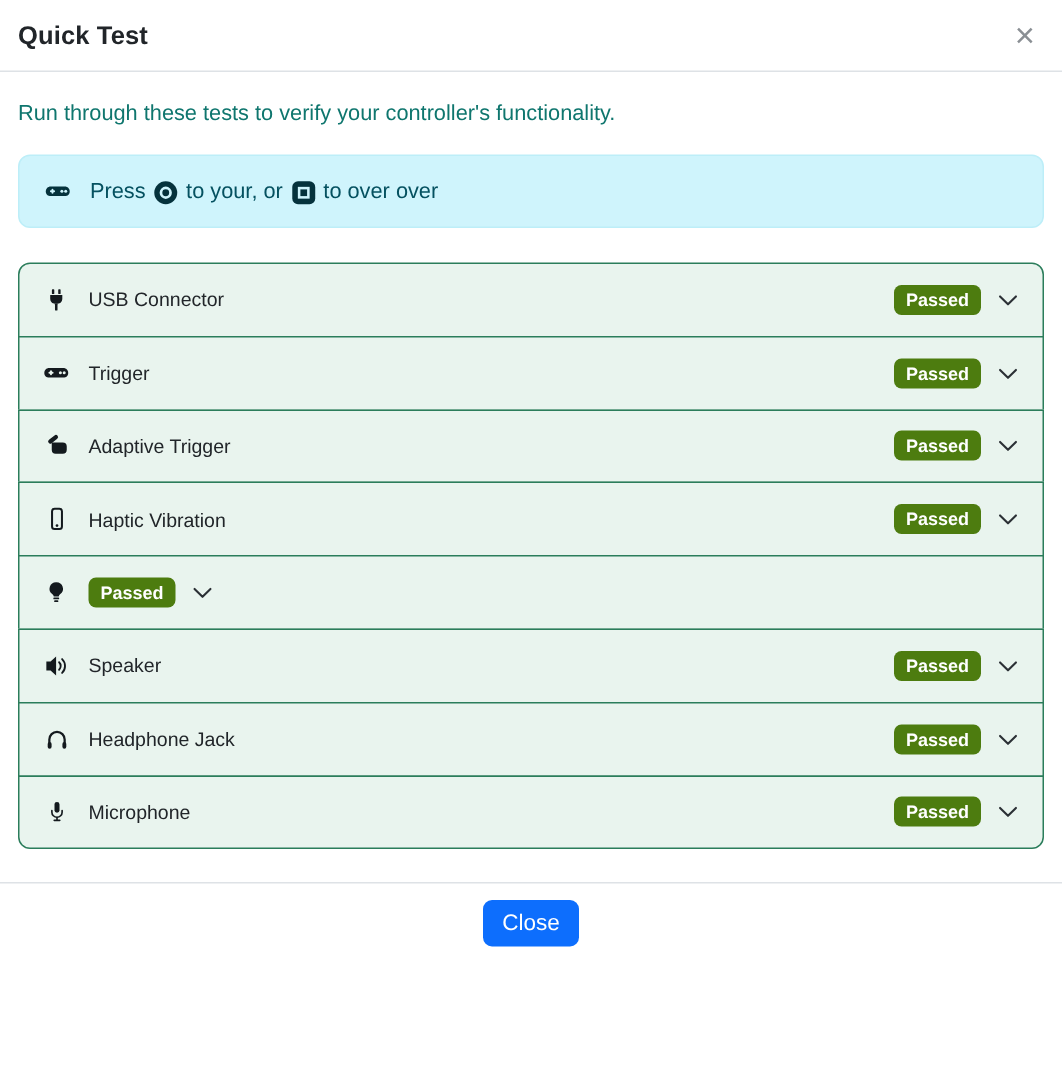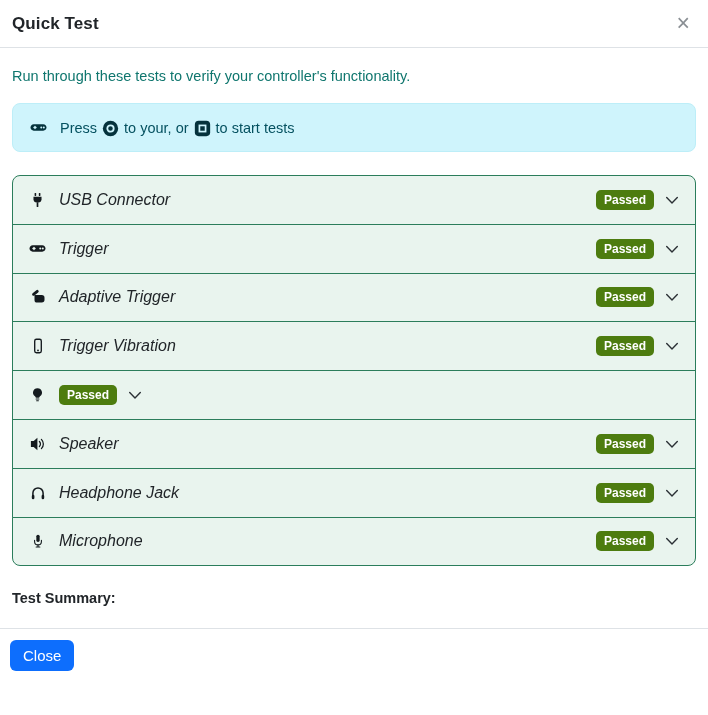--- a/index.html
+++ b/index.html
@@ -17,28 +17,28 @@
   .alert-info { background:#cff4fc; border:1px solid #bdeef8; border-radius:8px; padding:16px 16px; height:49px; display:flex; align-items:center; color:#055160; font-size:14.5px; --hole:#cff4fc; }
   .alert-info .icon { display:inline-flex; align-items:center; }
   .alert-gamepad { color:#05323c; margin-right:12px; }
   .btn-glyph { color:#05323c; margin:0 5px; position:relative; top:1px; }
 
   .accordion { margin-top:23px; border-radius:8px; }
   .accordion-item { background:#e9f4ee; border:1px solid #2b7d5b; height:49.8px; display:flex; align-items:center; padding:0 15px 0 16px; margin-top:-1px; cursor:pointer; --hole:#e9f4ee; }
   .accordion-item:first-child { margin-top:0; border-top-left-radius:8px; border-top-right-radius:8px; }
   .accordion-item:last-child { border-bottom-left-radius:8px; border-bottom-right-radius:8px; }
   .test-icon { width:17px; display:inline-flex; justify-content:center; align-items:center; color:#141a1e; margin-right:13px; }
-  .test-label { font-size:16px; color:#212529; flex:1;font-style:italic; }
+  .test-label { font-size:13px; color:#212529; flex:1; }
   .badge-status { background:#4d7c0f; color:#fff; font-size:12px; font-weight:700; padding:4px 8px 4px; border-radius:5px; line-height:1; }
   .chevron { color:#2b3035; margin-left:10px; display:inline-flex; }
 
   .summary-title { margin-top:24px; font-size:14.5px; font-weight:700; }
   .summary-line { margin-top:11px; font-size:14.5px; color:#198754; }
 
-  .modal-footer { border-top:1px solid #dee2e6; margin-top:22px; padding:11px 10px; display:flex; justify-content:flex-start; }
+  .modal-footer { border-top:1px solid #dee2e6; margin-top:22px; padding:11px 10px; display:flex; justify-content:center; }
   .btn-primary { background:#0d6efd; color:#fff; border:none; border-radius:6px; padding:7px 13px; font-size:15px; cursor:pointer; font-family:inherit; }
 
   svg { display:block; }
 </style>
 </head>
 <body>
 
 <div class="modal">
 
   <div class="modal-header">
@@ -67,21 +67,21 @@
             <circle cx="8" cy="8" r="3" fill="none" stroke="var(--hole,#fff)" stroke-width="1.7"></circle>
           </svg>
         </span>
       <span>to your, or</span>
       <span class="icon btn-glyph">
           <svg width="17" height="17" viewBox="0 0 16 16">
             <rect x=".8" y=".8" width="14.4" height="14.4" rx="3.6" fill="currentColor"></rect>
             <rect x="5.1" y="5.1" width="5.8" height="5.8" fill="none" stroke="var(--hole,#fff)" stroke-width="1.6"></rect>
           </svg>
         </span>
-      <span>to start tests</span>
+      <span>to over over</span>
     </div>
 
     <div class="accordion" id="accordion">
       <div class="accordion-item">
         <span class="test-icon icon">
             <svg width="15" height="16" viewBox="0 0 16 16" fill="currentColor">
               <rect x="4.9" y=".4" width="1.7" height="3.4" rx=".5"></rect>
               <rect x="9.4" y=".4" width="1.7" height="3.4" rx=".5"></rect>
               <path d="M3.7 4.5h8.6v2.6c0 2.1-1.5 3.5-3.3 3.5h-2c-1.8 0-3.3-1.4-3.3-3.5z"></path>
               <rect x="7.1" y="10.4" width="1.8" height="5.1" rx=".6"></rect>
@@ -131,21 +131,21 @@
           </span>
       </div>
 
       <div class="accordion-item">
         <span class="test-icon icon">
             <svg width="16" height="16" viewBox="0 0 16 16">
               <rect x="4.7" y="1.2" width="6.6" height="13.5" rx="1.7" fill="none" stroke="currentColor" stroke-width="1.35"></rect>
               <circle cx="8" cy="12.4" r=".9" fill="currentColor"></circle>
             </svg>
           </span>
-        <span class="test-label">Trigger Vibration</span>
+        <span class="test-label">Haptic Vibration</span>
         <span class="badge-status">Passed</span>
         <span class="chevron icon">
             <svg width="16" height="16" viewBox="0 0 16 16">
               <path d="M2.7 5.6 8 10.9l5.3-5.3" fill="none" stroke="currentColor" stroke-width="1.4" stroke-linecap="round" stroke-linejoin="round"></path>
             </svg>
           </span>
       </div>
 
       <div class="accordion-item">
         <span class="test-icon icon">
@@ -207,21 +207,20 @@
         <span class="test-label">Microphone</span>
         <span class="badge-status">Passed</span>
         <span class="chevron icon">
             <svg width="16" height="16" viewBox="0 0 16 16">
               <path d="M2.7 5.6 8 10.9l5.3-5.3" fill="none" stroke="currentColor" stroke-width="1.4" stroke-linecap="round" stroke-linejoin="round"></path>
             </svg>
           </span>
       </div>
     </div>
 
-    <div class="summary-title">Test Summary:</div>
 
   </div>
 
   <div class="modal-footer">
     <button class="btn-primary">Close</button>
   </div>
 
 </div>
 
 </body></html>

